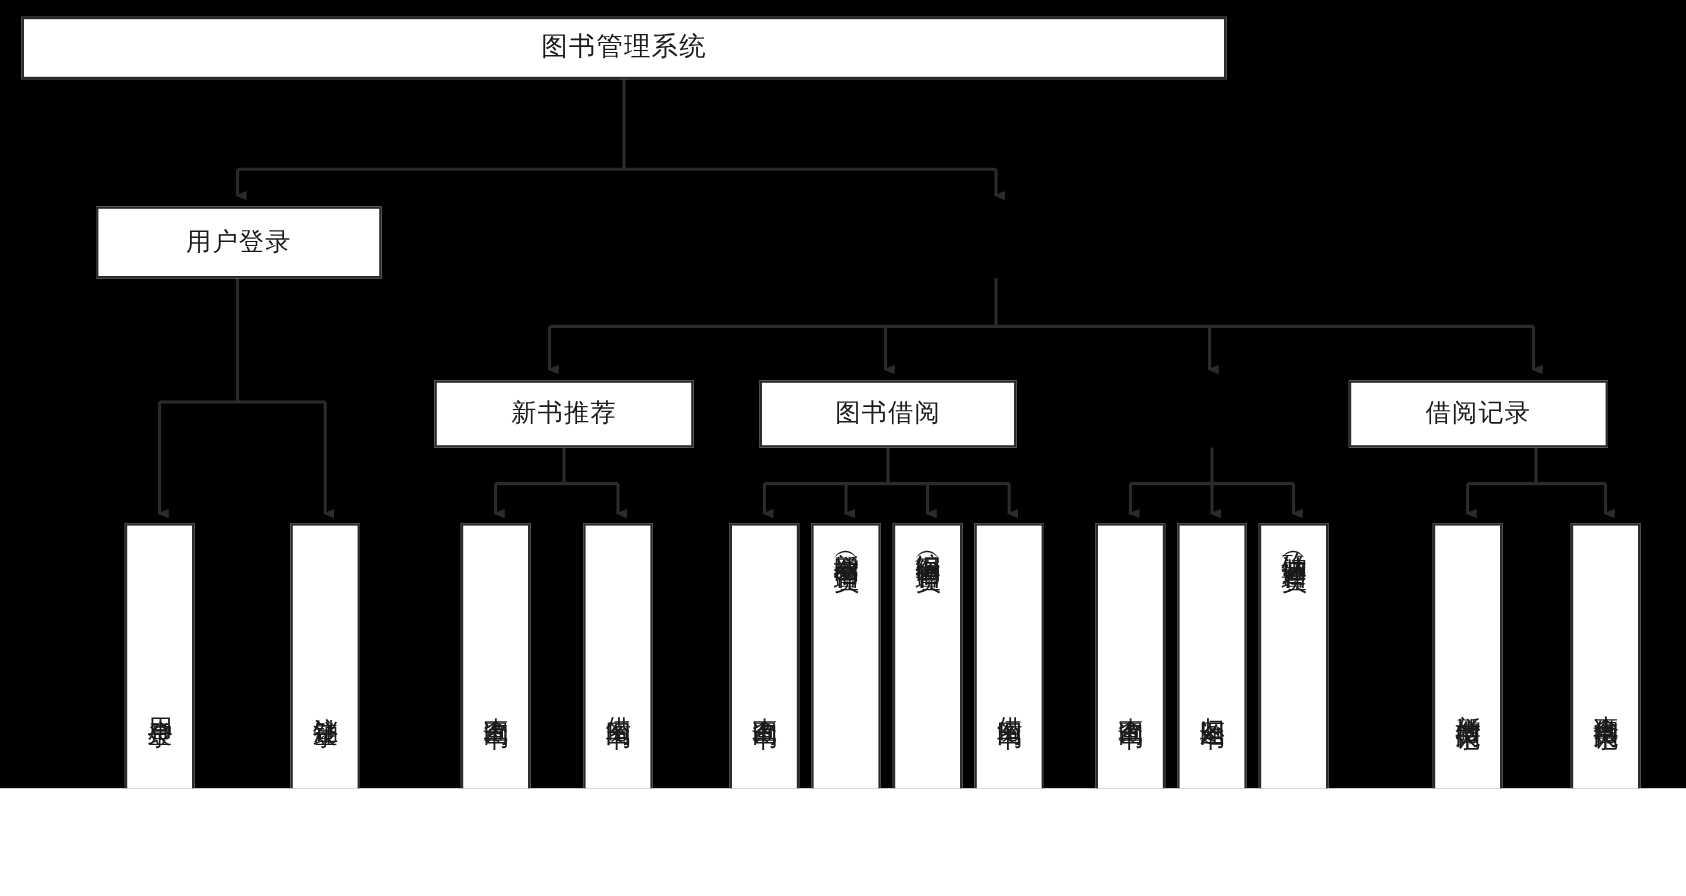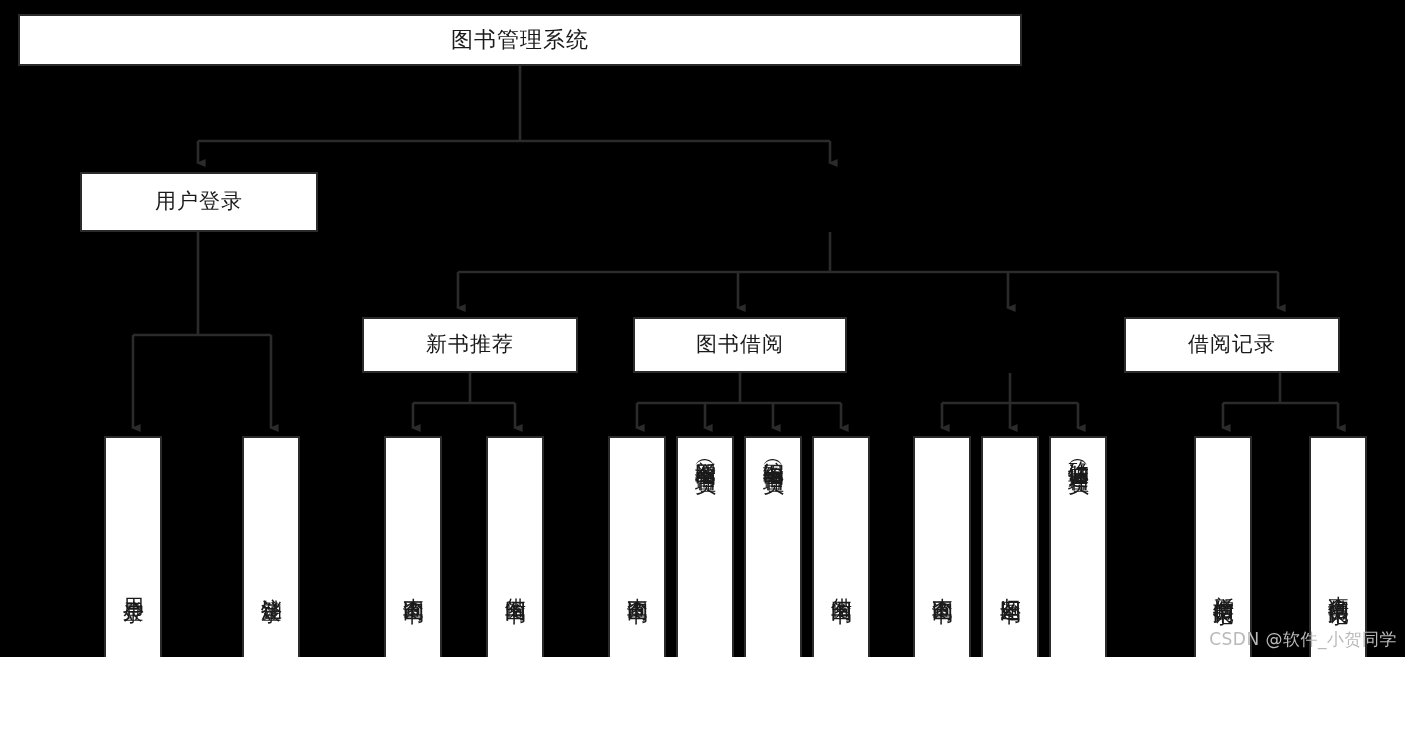--- a/index.html
+++ b/index.html
@@ -176,15 +176,14 @@
     <span class="vtext">确认归还（管理员）</span>
   </div>
 
   <div class="node node-v center-v" style="left:1194px; top:436px; width:58px; height:297px;">
     <span class="vtext">新增借阅记录</span>
   </div>
   <div class="node node-v center-v" style="left:1309px; top:436px; width:58px; height:297px;">
     <span class="vtext">查询借阅记录</span>
   </div>
 
-  <div id="watermark">CSDN @软件_小贺同学</div>
 
 </div>
 
 </body></html>

